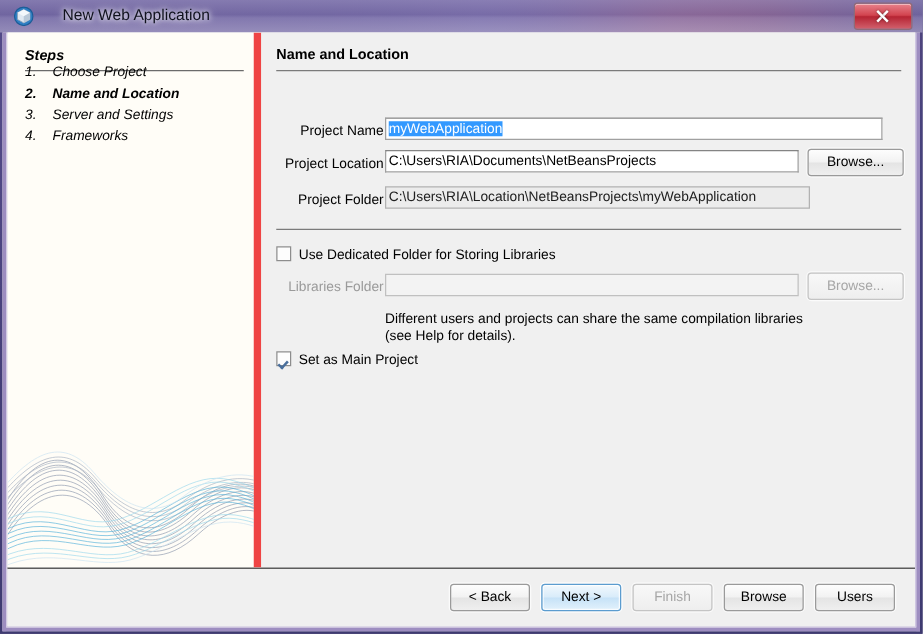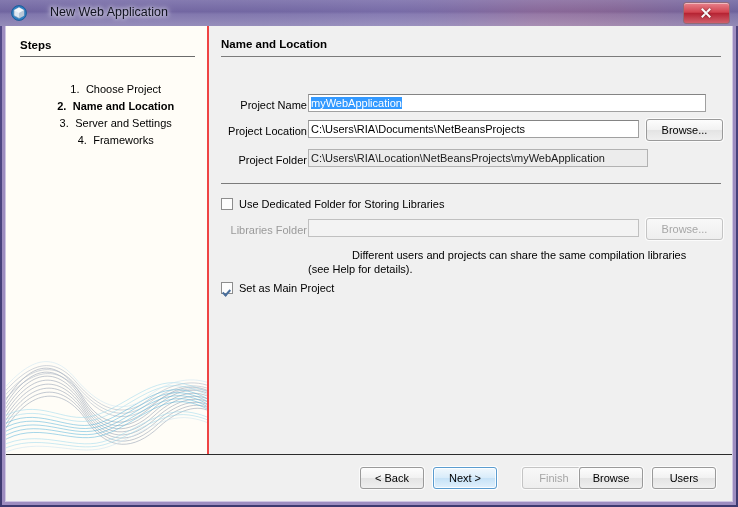--- a/index.html
+++ b/index.html
@@ -76,34 +76,35 @@
   .content{
     position:absolute;left:0;top:0;width:726px;height:429px;
     background:#f0f0f0;
     border-bottom:1px solid #2b2b2b;
     box-sizing:border-box;
     overflow:hidden;
   }
   .steps-pane{
     position:absolute;left:0;top:0;width:203px;height:428px;
     background:#fffdf7;
-    border-right:2px solid #ef4444;
+    border-right:6px solid #ef4444;
     box-sizing:border-box;
     overflow:hidden;
+    font-style:italic;
   }
   .steps-title{
     position:absolute;left:14px;top:13px;
     font-weight:bold;font-size:11.5px;color:#000;
   }
   .steps-rule{
     position:absolute;left:14px;top:30px;width:175px;height:1px;
     background:#6b6b6b;
   }
   .steps-list{
-    position:absolute;left:14px;top:55px;width:185px;text-align:center;
+    position:absolute;left:14px;top:24px;width:185px;
   }
   .step-row{
     position:relative;height:17px;line-height:17px;white-space:nowrap;color:#000;
   }
   .step-num{display:inline-block;width:22px;}
   .step-row.current{font-weight:bold;}
 
   .wave{
     position:absolute;left:0;bottom:0;width:203px;height:120px;
   }
@@ -278,31 +279,31 @@
         <div class="pane-rule" style="top:157px;"></div>
 
         <div class="chk-row" style="left:12px;top:171px;">
           <span class="chk"></span><span class="chk-lbl">Use Dedicated Folder for Storing Libraries</span>
         </div>
 
         <div class="lbl dis" style="left:9px;top:197px;">Libraries Folder:</div>
         <div class="tf dis" style="left:99px;top:193px;width:331px;"></div>
         <div class="btn dis" style="left:437px;top:192px;width:77px;">Browse...</div>
 
-        <div class="hint" style="left:99px;top:222px;margin-left:44px;">Different users and projects can share the same compilation libraries</div>
+        <div class="hint" style="left:99px;top:222px;">Different users and projects can share the same compilation libraries</div>
         <div class="hint" style="left:99px;top:236px;">(see Help for details).</div>
 
         <div class="chk-row" style="left:12px;top:255px;">
           <span class="chk on"></span><span class="chk-lbl">Set as Main Project</span>
         </div>
       </div>
     </div>
 
     <div class="buttonbar">
       <div class="btn" style="left:354px;top:11px;width:64px;">&lt; Back</div>
       <div class="btn def" style="left:427px;top:11px;width:64px;">Next &gt;</div>
-      <div class="btn dis" style="left:516px;top:11px;width:64px;">Finish</div>
+      <div class="btn dis" style="left:500px;top:11px;width:64px;">Finish</div>
       <div class="btn" style="left:573px;top:11px;width:64px;">Browse</div>
       <div class="btn" style="left:646px;top:11px;width:64px;">Users</div>
     </div>
 
   </div>
 </div>
 
 </body></html>

